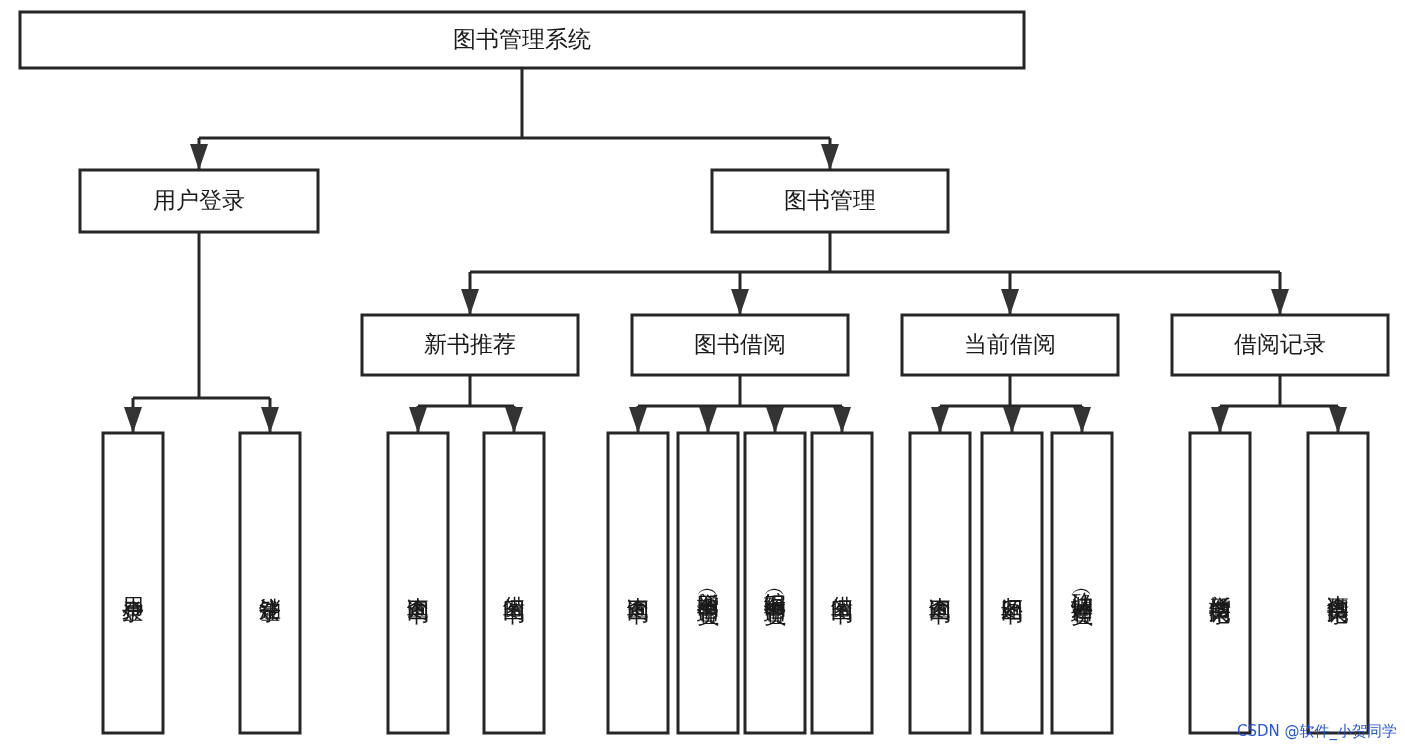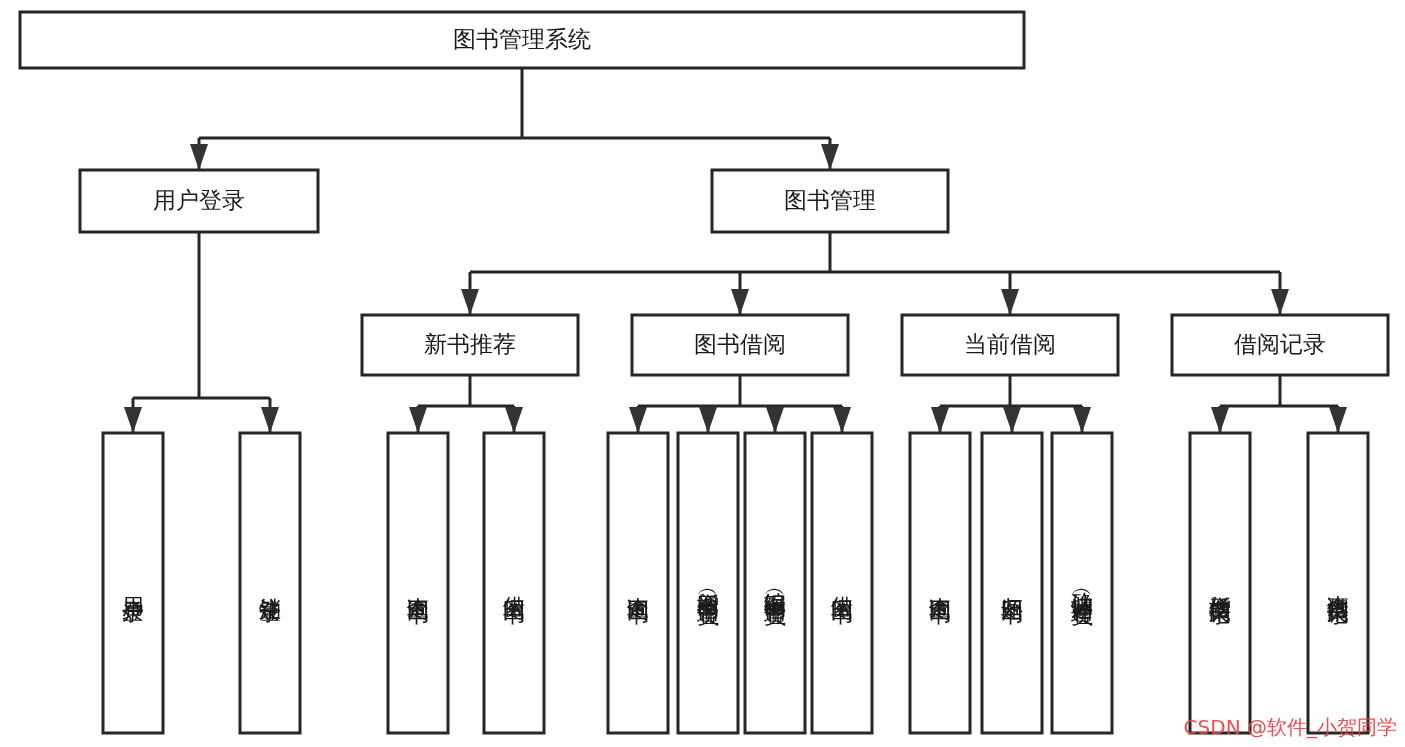--- a/index.html
+++ b/index.html
@@ -62,22 +62,22 @@
     justify-content: center;
     text-align: center;
     white-space: nowrap;
     pointer-events: none;
   }
   .watermark {
     position: absolute;
     right: 8px;
     bottom: 6px;
     font-family: "DejaVu Sans", "Liberation Sans", sans-serif;
-    font-size: 20px;
-    color: #ef4444;
+    font-size: 15px;
+    color: #1d4ed8;
     opacity: 0.95;
     white-space: nowrap;
     user-select: none;
   }
 </style>
 </head>
 <body>
 
 <div id="diagram-root">
 

